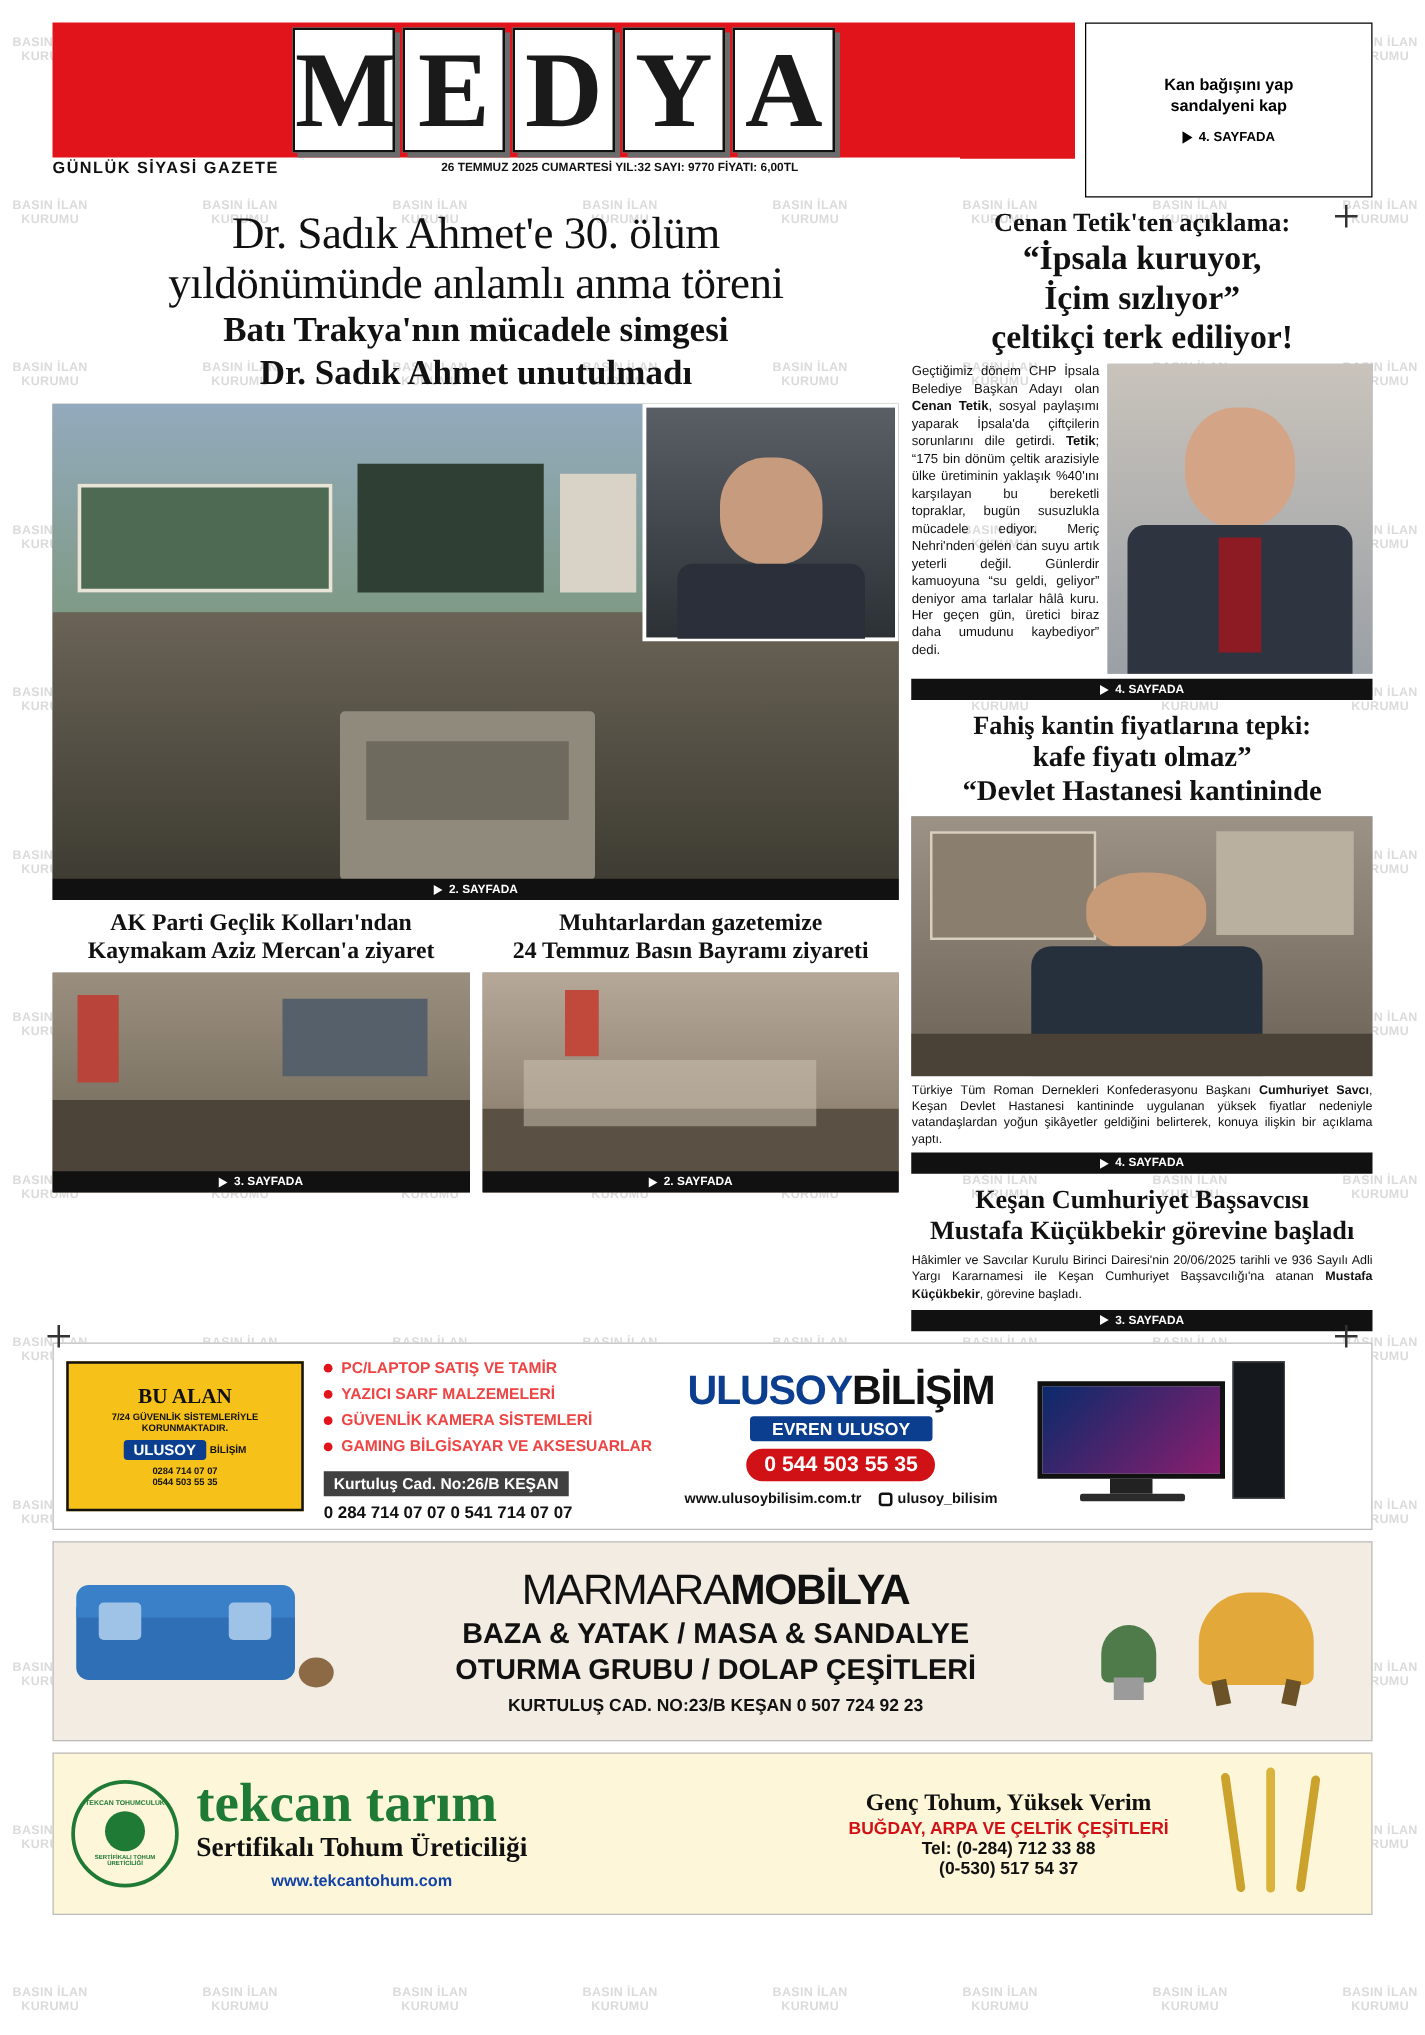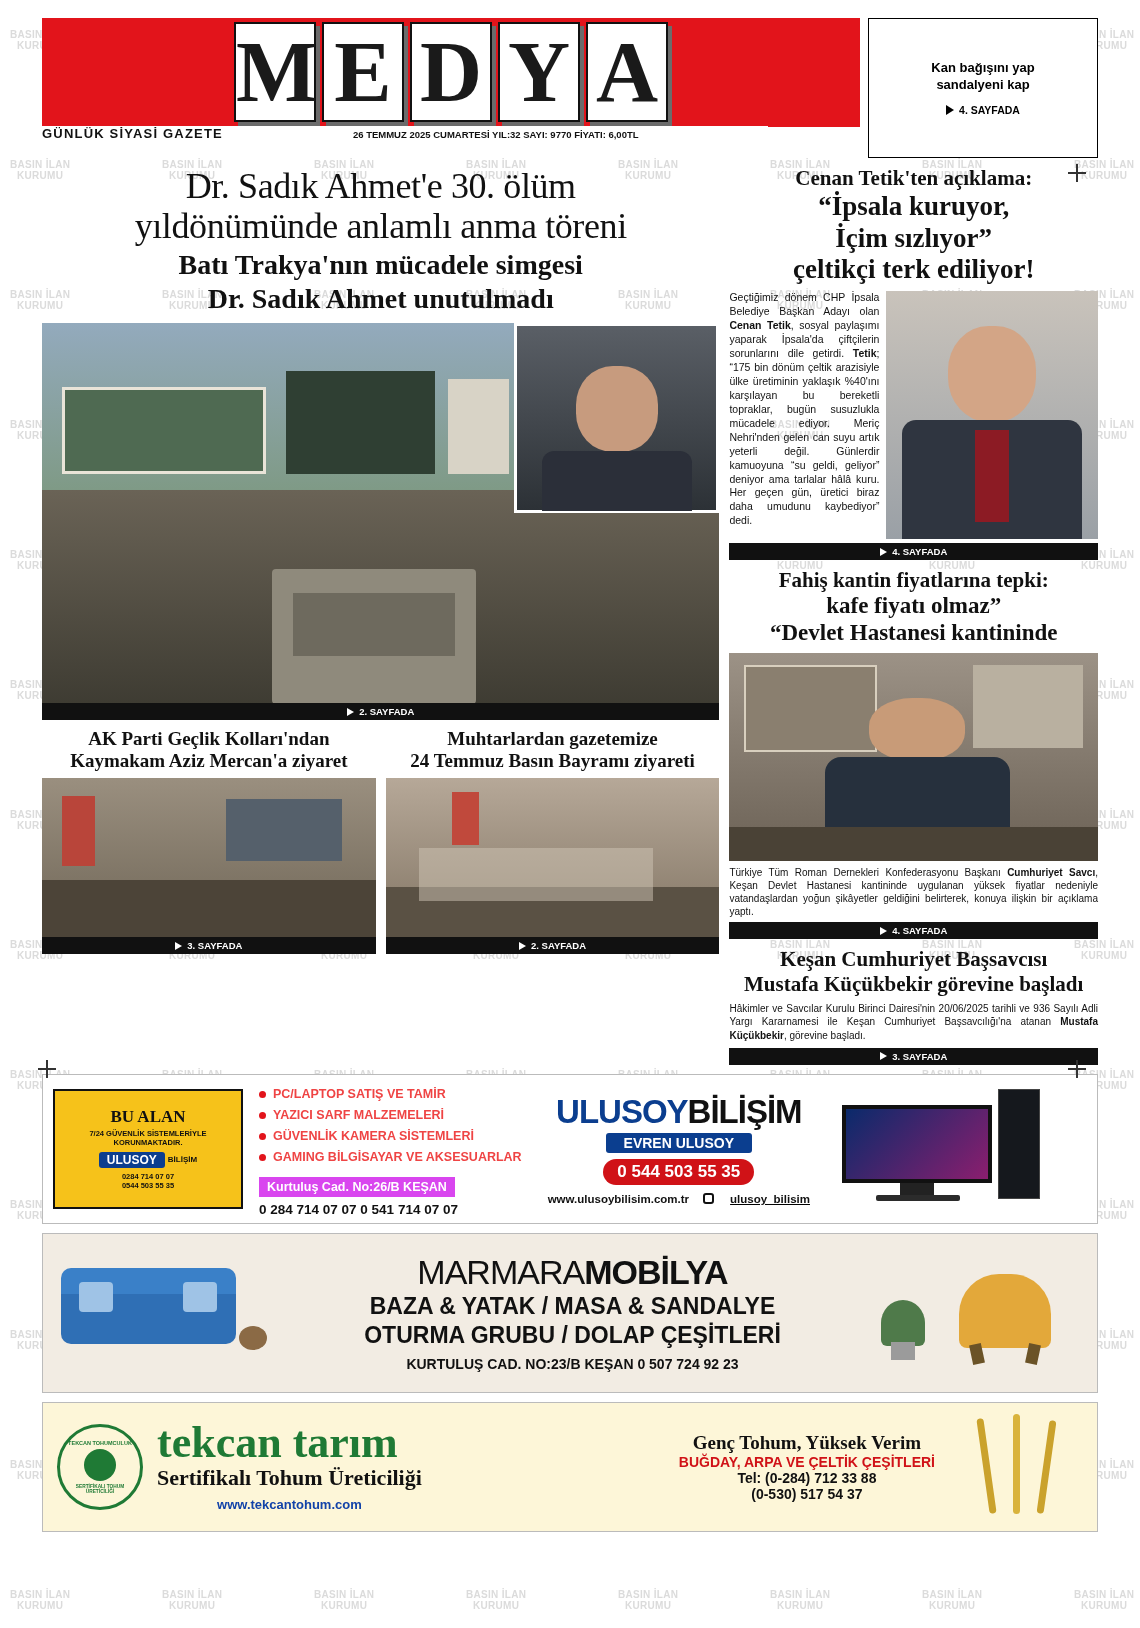--- a/index.html
+++ b/index.html
@@ -77,21 +77,21 @@
   .ad { margin-top:9px; border:1px solid #bbb; position:relative; overflow:hidden; }
   .ad1 { height:150px; background:#fff; display:flex; align-items:center; }
   .ad1-left { width:190px; height:120px; margin-left:10px; background:#f6c21a; border:2px solid #111;
               display:flex; flex-direction:column; align-items:center; justify-content:center; gap:2px; }
   .badge-ul { background:#0b3e8f; color:#fff; font-weight:bold; font-size:12px; padding:1px 8px; border-radius:3px;}
   .ad1-list { margin-left:16px; }
   .ad1-list li { font-size:12.5px; font-weight:bold; color:#ef4444; list-style:none;
                  margin:7px 0; position:relative; padding-left:14px; }
   .ad1-list li:before { content:""; position:absolute; left:0; top:4px; width:7px; height:7px;
                         background:#e2141b; border-radius:50%; }
-  .pillline { background:#d946ef; color:#fff; font-weight:bold; font-size:12.5px; padding:3px 8px;
+  .pillline { background:#404040; color:#fff; font-weight:bold; font-size:12.5px; padding:3px 8px;
               display:inline-block; margin-top:6px; }
   .ad1-mid { margin-left:26px; text-align:center; }
   .ulusoy { font-size:33px; font-weight:bold; color:#0b3e8f; letter-spacing:-1px; }
   .ulusoy i { font-style:normal; color:#111; }
   .ad1-phone { background:#d01217; color:#fff; font-weight:bold; font-size:17px;
                border-radius:16px; padding:3px 14px; display:inline-block; }
 
   .ad2 { height:160px; background:#f2ece3; display:flex; align-items:center; }
   .ad2-text { flex:1; text-align:center; }
   .mm1 { font-size:34px; font-weight:bold; letter-spacing:-1px; color:#111; }
@@ -413,21 +413,21 @@
     </div>
 
     <div class="ad1-mid">
       <div class="ulusoy">
         <span>ULUSOY</span><i>BİLİŞİM</i>
       </div>
       <div style="background:#0b3e8f;color:#fff;font-weight:bold;font-size:14px;padding:2px 18px;display:inline-block;border-radius:3px;margin-top:2px;">EVREN ULUSOY</div>
       <div style="margin-top:6px;"><span class="ad1-phone">0 544 503 55 35</span></div>
       <div style="margin-top:8px;display:flex;align-items:center;gap:14px;justify-content:center;">
         <span style="font-size:11.5px;font-weight:bold;color:#111;">www.ulusoybilisim.com.tr</span>
-        <span style="display:flex;align-items:flex-start;gap:16px;text-decoration:underline;">
+        <span style="display:flex;align-items:flex-end;gap:4px;">
           <span style="display:inline-block;width:11px;height:11px;border:2px solid #111;border-radius:3px;"></span>
           <span style="font-size:11.5px;font-weight:bold;color:#111;">ulusoy_bilisim</span>
         </span>
       </div>
     </div>
 
     <div style="width:230px;height:140px;position:relative;margin-left:6px;">
       <div style="position:absolute;right:6px;top:10px;width:42px;height:110px;background:#15181d;border:1px solid #444;"></div>
       <div style="position:absolute;left:26px;top:26px;width:150px;height:78px;background:linear-gradient(135deg,#0a2a6b,#8b1e6e);border:4px solid #111;"></div>
       <div style="position:absolute;left:84px;top:104px;width:34px;height:12px;background:#222;"></div>

